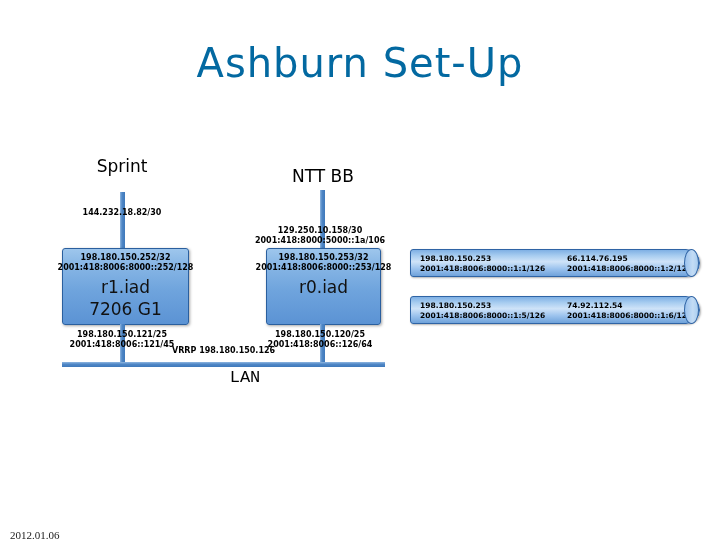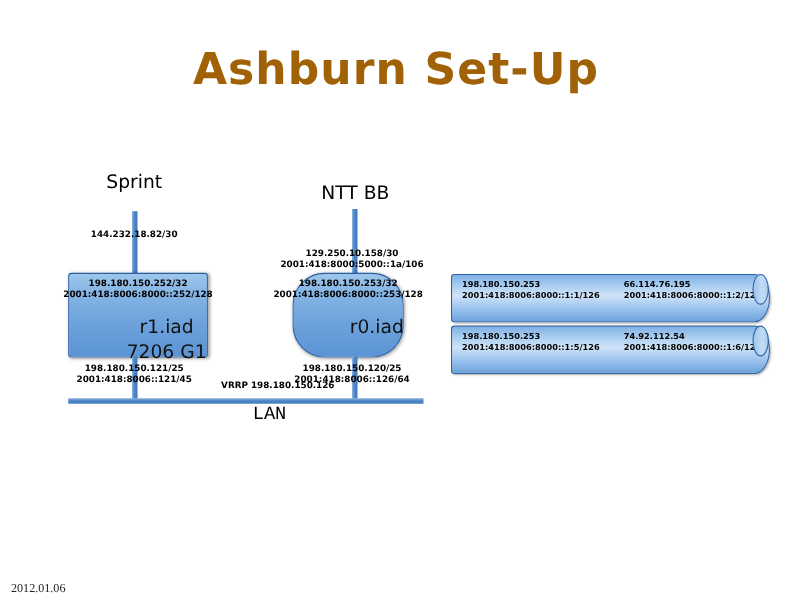--- a/index.html
+++ b/index.html
@@ -22,23 +22,23 @@
 
   
   .title {
     position: absolute;
     left: 0;
     top: 40px;
     width: 720px;
     text-align: center;
     font-family: "DejaVu Sans", sans-serif;
     font-size: 40px;
-    font-weight: bold;
+    font-weight: normal;
     letter-spacing: 1px;
-    color: #a16207;
+    color: #0369a1;
     white-space: nowrap;
   }
 
   
   .provider-label {
     position: absolute;
     font-family: "DejaVu Sans", sans-serif;
     font-size: 17px;
     color: #000000;
     white-space: nowrap;
@@ -81,70 +81,69 @@
   
   .router-box {
     position: absolute;
     border: 1px solid #2a5f9e;
     border-radius: 3px;
     background: linear-gradient(to bottom, #9ec6ec 0%, #8ab8e6 18%, #6fa4dd 55%, #5b93d4 100%);
     box-shadow: 1px 1px 3px rgba(0,0,0,0.35);
     box-sizing: border-box;
   }
   #box-r1 { left: 62px;  top: 248px; width: 127px; height: 77px; }
-  #box-r0 { left: 266px; top: 248px; width: 101px; height: 77px; border-radius: 29px; }
+  #box-r0 { left: 266px; top: 248px; width: 115px; height: 77px; }
 
   .box-ip {
     position: absolute;
     top: 4px;
     left: -26px;
     width: calc(100% + 52px);
     text-align: center;
     font-family: "DejaVu Sans", sans-serif;
     font-size: 8px;
     font-weight: bold;
     line-height: 10px;
     color: #000000;
     white-space: nowrap;
   }
   .box-name {
     position: absolute;
-    top: 38px;
+    top: 27px;
     left: 0;
     width: 100%;
     text-align: center;
     font-family: "DejaVu Sans", sans-serif;
     font-size: 17px;
     line-height: 22px;
     color: #111111;
     white-space: nowrap;
-    padding-left: 26px;
   }
 
   
   .annot {
     position: absolute;
     font-family: "DejaVu Sans", sans-serif;
     font-size: 8px;
     font-weight: bold;
     line-height: 10px;
     color: #000000;
     white-space: nowrap;
     text-align: center;
   }
   #annot-sprint-link { left: 42px;  top: 208px; width: 160px; }
   #annot-ntt-link    { left: 240px; top: 208px; width: 160px; margin-top: 18px; }
   #annot-r1-lan      { left: 42px;  top: 330px; width: 160px; }
   #annot-r0-lan      { left: 240px; top: 330px; width: 160px; }
-  #annot-vrrp        { left: 201px; top: 346px; width: 140px; text-align: left; }
+  #annot-vrrp        { left: 172px; top: 346px; width: 140px; text-align: left; }
 
   
   .pipe {
     position: absolute;
-    height: 44px;
+    height: 28px;
     border: 1px solid #2f64a5;
     border-radius: 3px 14px 14px 3px / 3px 50% 50% 3px;
     background: linear-gradient(to bottom, #7fb0e4 0%, #a8cdf0 22%, #cfe3f8 45%, #9cc3ee 72%, #6fa2da 100%);
     box-shadow: 1px 1px 2px rgba(0,0,0,0.3);
     box-sizing: border-box;
   }
   #pipe-1 { left: 410px; top: 249px; width: 290px; }
   #pipe-2 { left: 410px; top: 296px; width: 290px; }
 
   .pipe-cap {

